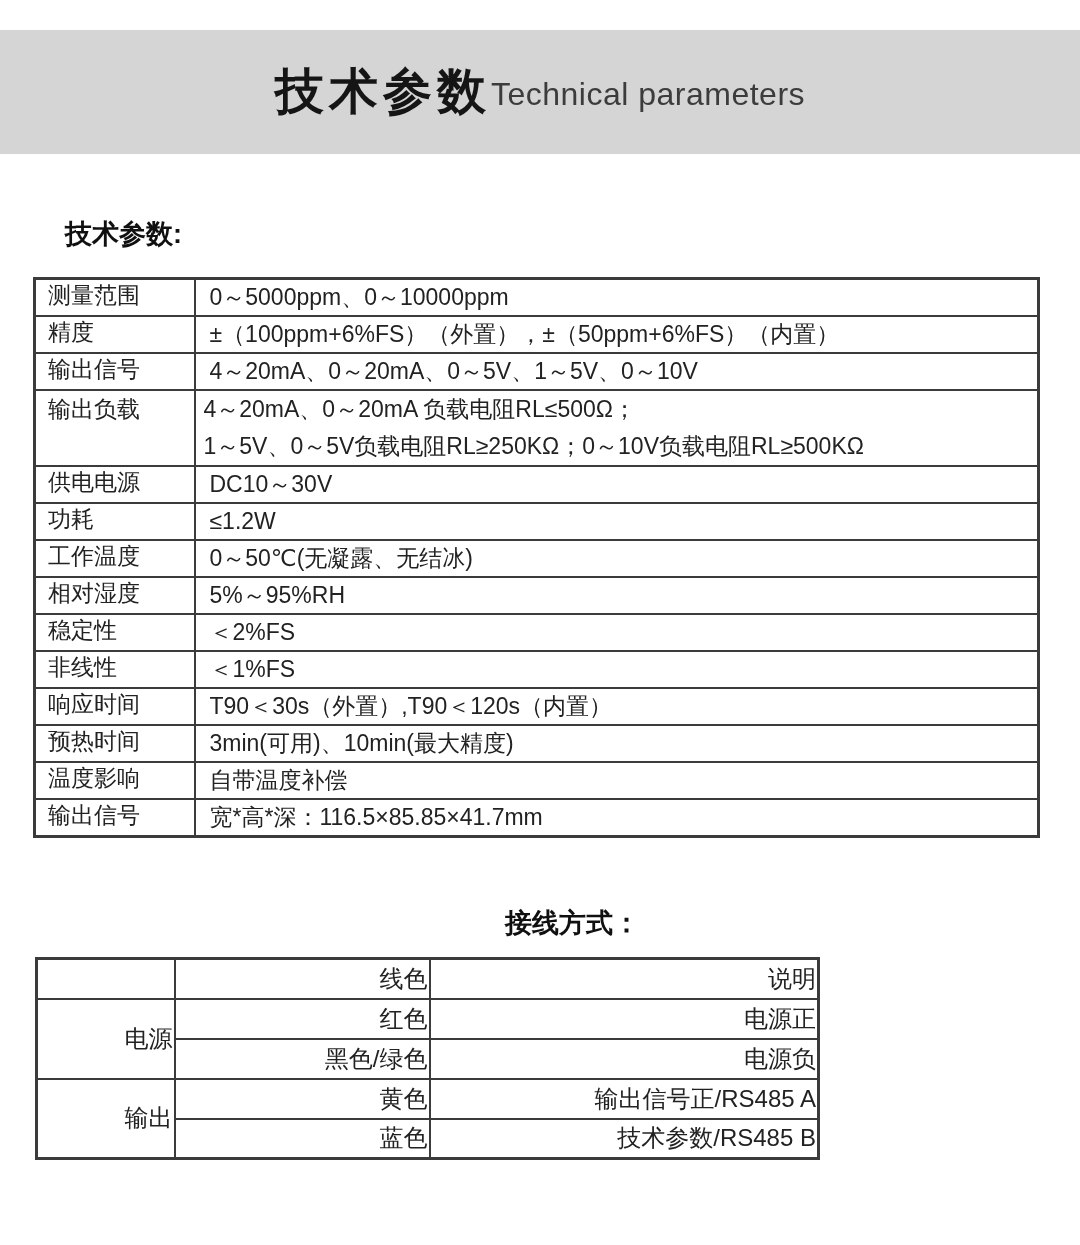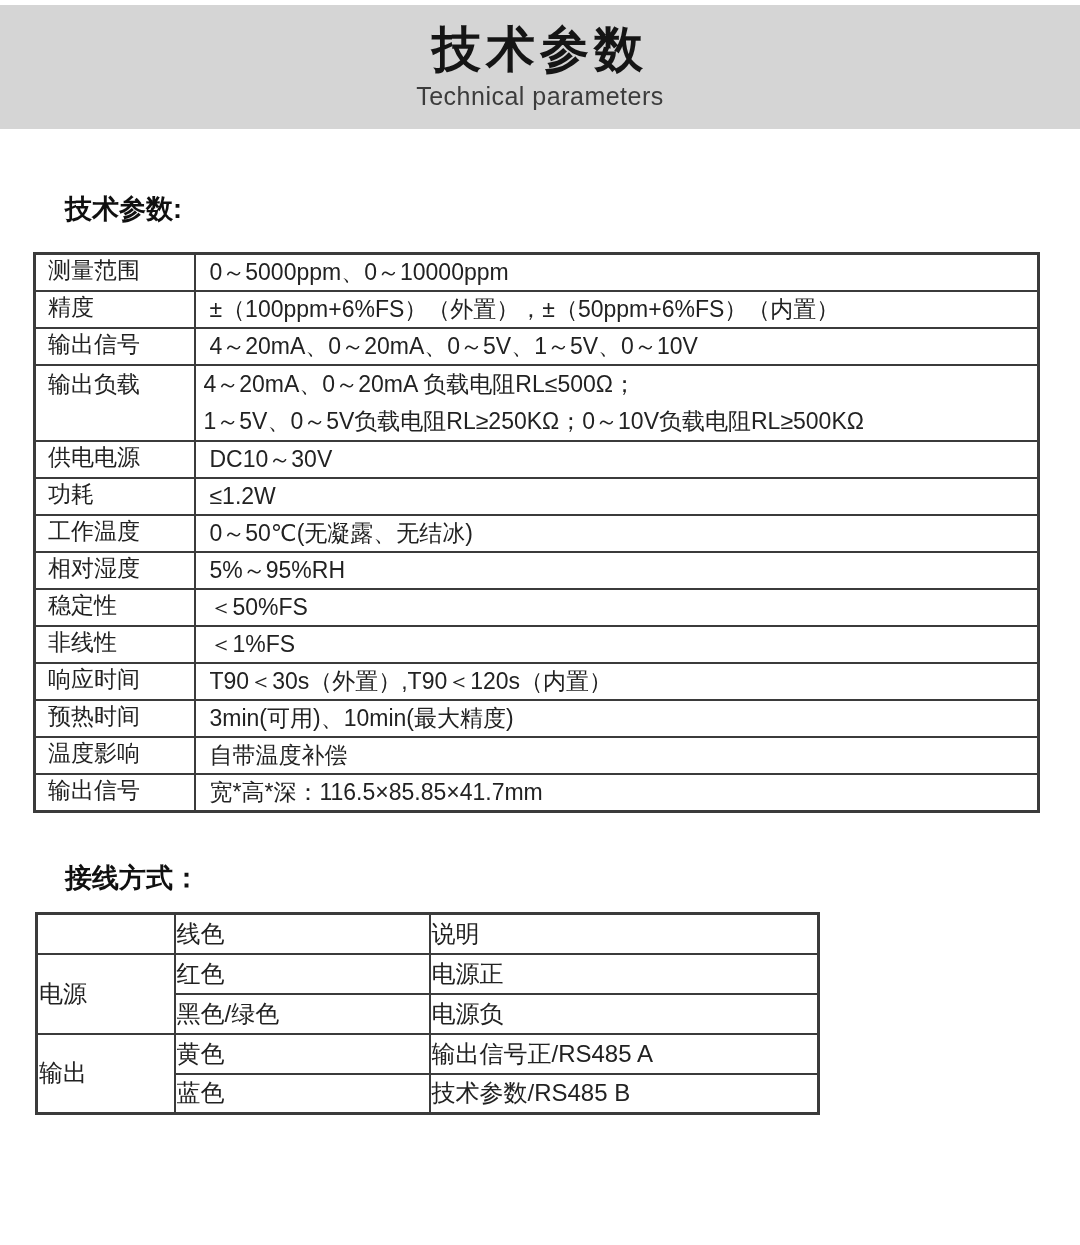--- a/index.html
+++ b/index.html
@@ -6,42 +6,42 @@
   html, body {
     margin: 0; padding: 0;
     width: 1080px; height: 1245px;
     background: #ffffff;
     font-family: "Liberation Sans", "DejaVu Sans", sans-serif;
   }
   .page { position: relative; width: 1080px; height: 1245px; overflow: hidden; }
 
   
   .banner {
-    margin-top: 5px;
+    margin-top: 30px;
     width: 1080px; height: 124px;
     background: #d5d5d5;
-    display: flex; flex-direction: column;
+    display: flex; flex-direction: row;
     align-items: center; justify-content: center;
   }
   .banner-title {
     font-size: 49px; font-weight: 700; color: #151515;
     letter-spacing: 5px; line-height: 1.1;
   }
   .banner-subtitle {
-    font-size: 25px; font-weight: 400; color: #3c3c3c;
+    font-size: 32px; font-weight: 400; color: #3c3c3c;
     margin-top: 5px; letter-spacing: 0.5px;
   }
 
   
   .section-heading {
     font-size: 27px; font-weight: 700; color: #101010;
     margin-left: 65px;
   }
   .heading-tech { margin-top: 62px; margin-bottom: 25px; }
-  .heading-wiring { margin-top: 47px; margin-bottom: 16px; }
+  .heading-wiring { margin-top: 67px; margin-bottom: 16px; text-align: center; }
 
   
   table { border-collapse: collapse; }
   .tech-table {
     margin-left: 33px;
     width: 1004px;
     table-layout: fixed;
     border: 3px solid #3b3b3b;
   }
   .tech-table td {
@@ -64,21 +64,21 @@
   .wiring-table {
     margin-left: 35px;
     width: 782px;
     table-layout: fixed;
     border: 3px solid #3b3b3b;
   }
   .wiring-table th, .wiring-table td {
     border: 2px solid #3b3b3b;
     font-size: 24px; font-weight: 400; color: #222222;
     height: 40px;
-    text-align: left; vertical-align: middle;
+    text-align: right; vertical-align: middle;
     white-space: nowrap; overflow: hidden;
   }
 </style>
 </head>
 <body>
 
 <div class="page">
 
   <div class="banner">
     <div class="banner-title">技术参数</div>
@@ -123,21 +123,21 @@
       <tr>
         <td class="label">工作温度</td>
         <td class="value">0～50℃(无凝露、无结冰)</td>
       </tr>
       <tr>
         <td class="label">相对湿度</td>
         <td class="value">5%～95%RH</td>
       </tr>
       <tr>
         <td class="label">稳定性</td>
-        <td class="value">＜50%FS</td>
+        <td class="value">＜2%FS</td>
       </tr>
       <tr>
         <td class="label">非线性</td>
         <td class="value">＜1%FS</td>
       </tr>
       <tr>
         <td class="label">响应时间</td>
         <td class="value">T90＜30s（外置）,T90＜120s（内置）</td>
       </tr>
       <tr>

